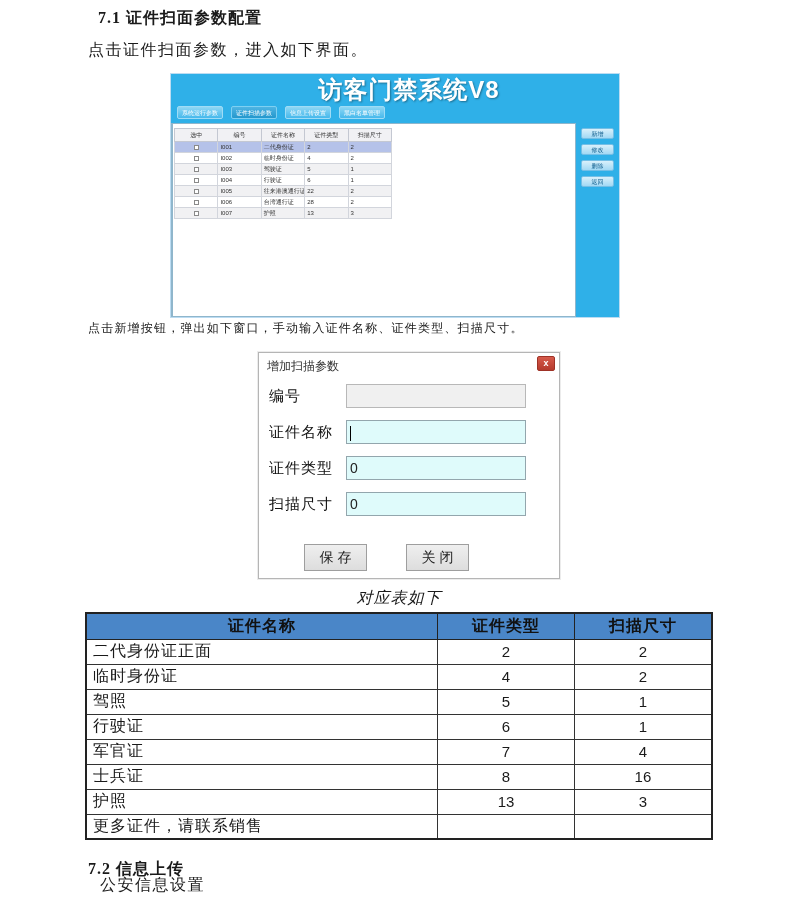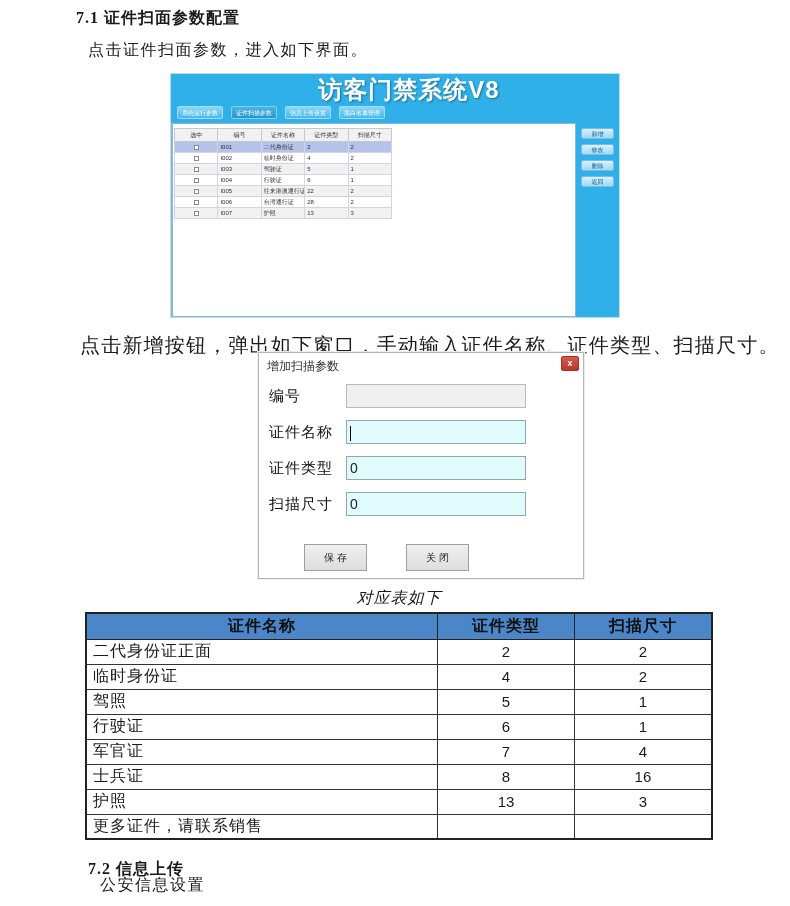--- a/index.html
+++ b/index.html
@@ -4,23 +4,23 @@
 <style>
   * { margin:0; padding:0; box-sizing:border-box; }
   html,body { background:#fff; }
   body {
     width:790px; height:906px; position:relative; overflow:hidden;
     font-family:"Liberation Serif","DejaVu Serif",serif; color:#1a1a1a;
   }
   .abs { position:absolute; }
 
   
-  .h-title { left:76px; top:8px; font-size:16px; font-weight:bold; letter-spacing:1px; }
+  .h-title { left:98px; top:8px; font-size:16px; font-weight:bold; letter-spacing:1px; }
   .para1  { left:88px; top:40px; font-size:16px; letter-spacing:1.5px; }
-  .para2  { left:80px; top:320px; font-size:20px; letter-spacing:1.2px;margin-top:12px; }
+  .para2  { left:88px; top:320px; font-size:12px; letter-spacing:1.2px; }
   .caption{ left:85px; top:588px; width:628px; text-align:center; font-size:16px; letter-spacing:1px;font-style:italic; }
   .h2-title { left:88px; top:851px; font-size:16px; font-weight:bold; letter-spacing:1px;margin-top:8px; }
   .h2-sub   { left:100px; top:875px; font-size:16px; letter-spacing:1.5px; }
 
   
   .app {
     left:170px; top:73px; width:450px; height:245px;
     background:#2fb0e8; border:1px solid #bcdcf2;
     font-family:"Liberation Sans","DejaVu Sans",sans-serif;
   }
@@ -64,21 +64,21 @@
   .grid tr.even td { background:#fff; }
   .grid tr.selected td { background:#b5c2e9; }
   .cb {
     display:inline-block; width:5px; height:5px; background:#fff;
     border:1px solid #8a8a8a; vertical-align:middle;
   }
   .c-check { text-align:center; }
 
   
   .dialog {
-    left:258px; top:352px; width:326px; height:227px; background:#fff;
+    left:258px; top:352px; width:302px; height:227px; background:#fff;
     border:1px solid #b5b5b5; box-shadow:0 0 0 1px #ececec;
     font-family:"Liberation Sans","DejaVu Sans",sans-serif;
   }
   .dlg-title { position:absolute; left:8px; top:5px; font-size:12px; color:#333; }
   .dlg-close {
     position:absolute; right:4px; top:3px; width:18px; height:15px;
     background:linear-gradient(#d65a4b,#b53a2d); border:1px solid #9e3226; border-radius:2px;
     color:#fff; font-size:9px; line-height:13px; text-align:center; font-weight:bold;
   }
   .dlg-fields { position:absolute; left:0; top:31px; right:0; }
@@ -86,21 +86,21 @@
   .dlabel { width:77px; font-size:15px; color:#111; letter-spacing:1px; }
   .dinput {
     width:180px; height:24px; border:1px solid #93a6ad; background:#dffbfb;
     font-size:14px; line-height:22px; padding-left:3px; color:#222;
   }
   .dinput.disabled { background:#f0f0f0; border-color:#b8b8b8; }
   .caret { display:inline-block; width:1px; height:15px; background:#000; vertical-align:middle; }
   .dlg-btn {
     position:absolute; top:191px; width:63px; height:27px;
     background:linear-gradient(#efefef,#ddd); border:1px solid #9e9e9e;
-    font-size:10px; text-align:center; line-height:25px; color:#222;
+    font-size:14px; text-align:center; line-height:25px; color:#222;
     font-family:"Liberation Sans","DejaVu Sans",sans-serif;
   }
   .btn-save { left:45px; }
   .btn-close { left:147px; }
 
   
   table.map {
     position:absolute; left:85px; top:612px; width:628px;
     border-collapse:collapse; border:2px solid #222;
   }

